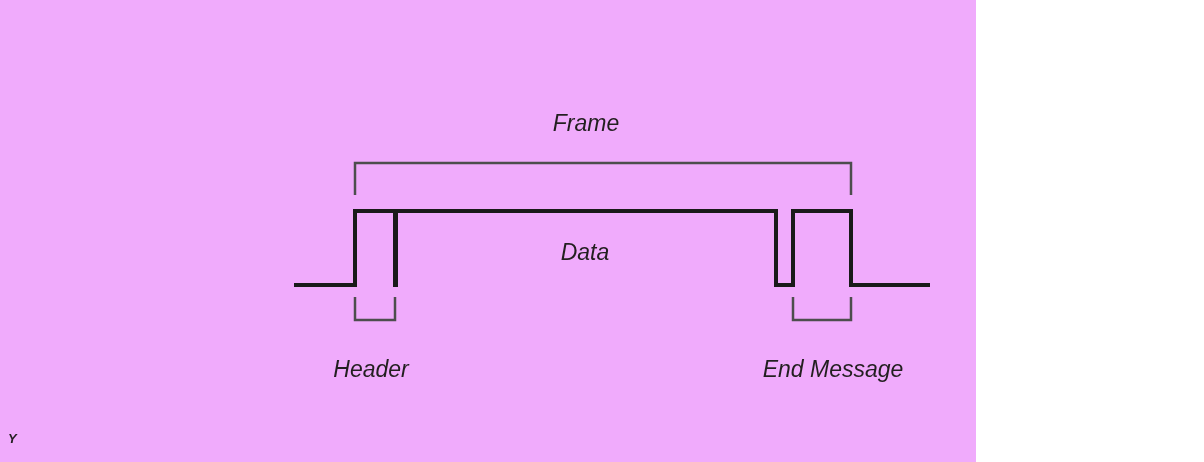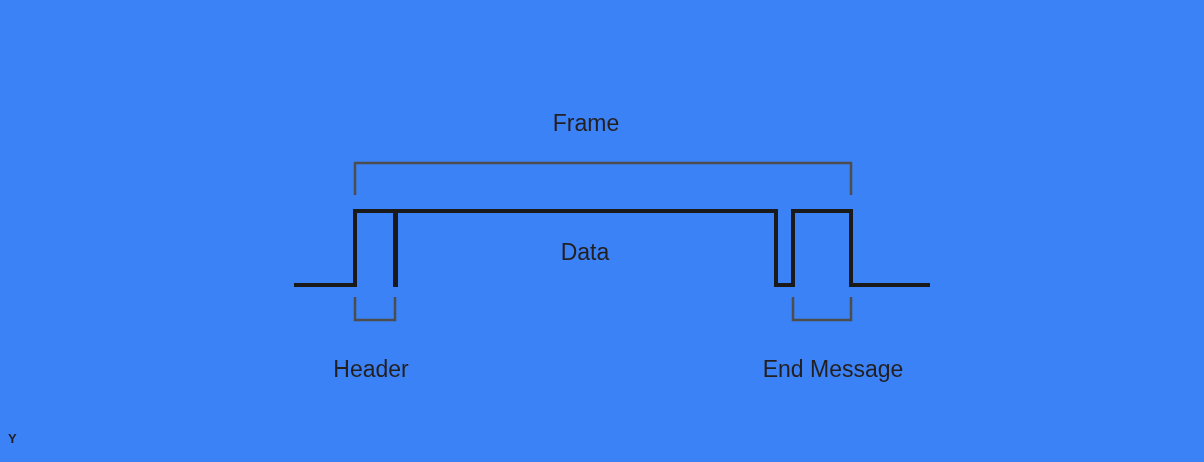--- a/index.html
+++ b/index.html
@@ -5,24 +5,25 @@
   html, body {
     margin: 0;
     padding: 0;
     background: #ffffff;
   }
   body {
     font-family: "Liberation Sans", sans-serif;
   }
   #canvas {
     position: relative;
-    width: 1204px;
+    width: 976px;
     height: 462px;
-    background: #3b82f6;
+    background: #f0abfc;
     overflow: hidden;
+    font-style: italic;
   }
   #diagram-svg {
     position: absolute;
     left: 0;
     top: 0;
     width: 1204px;
     height: 462px;
     display: block;
   }
   .wave-line {

